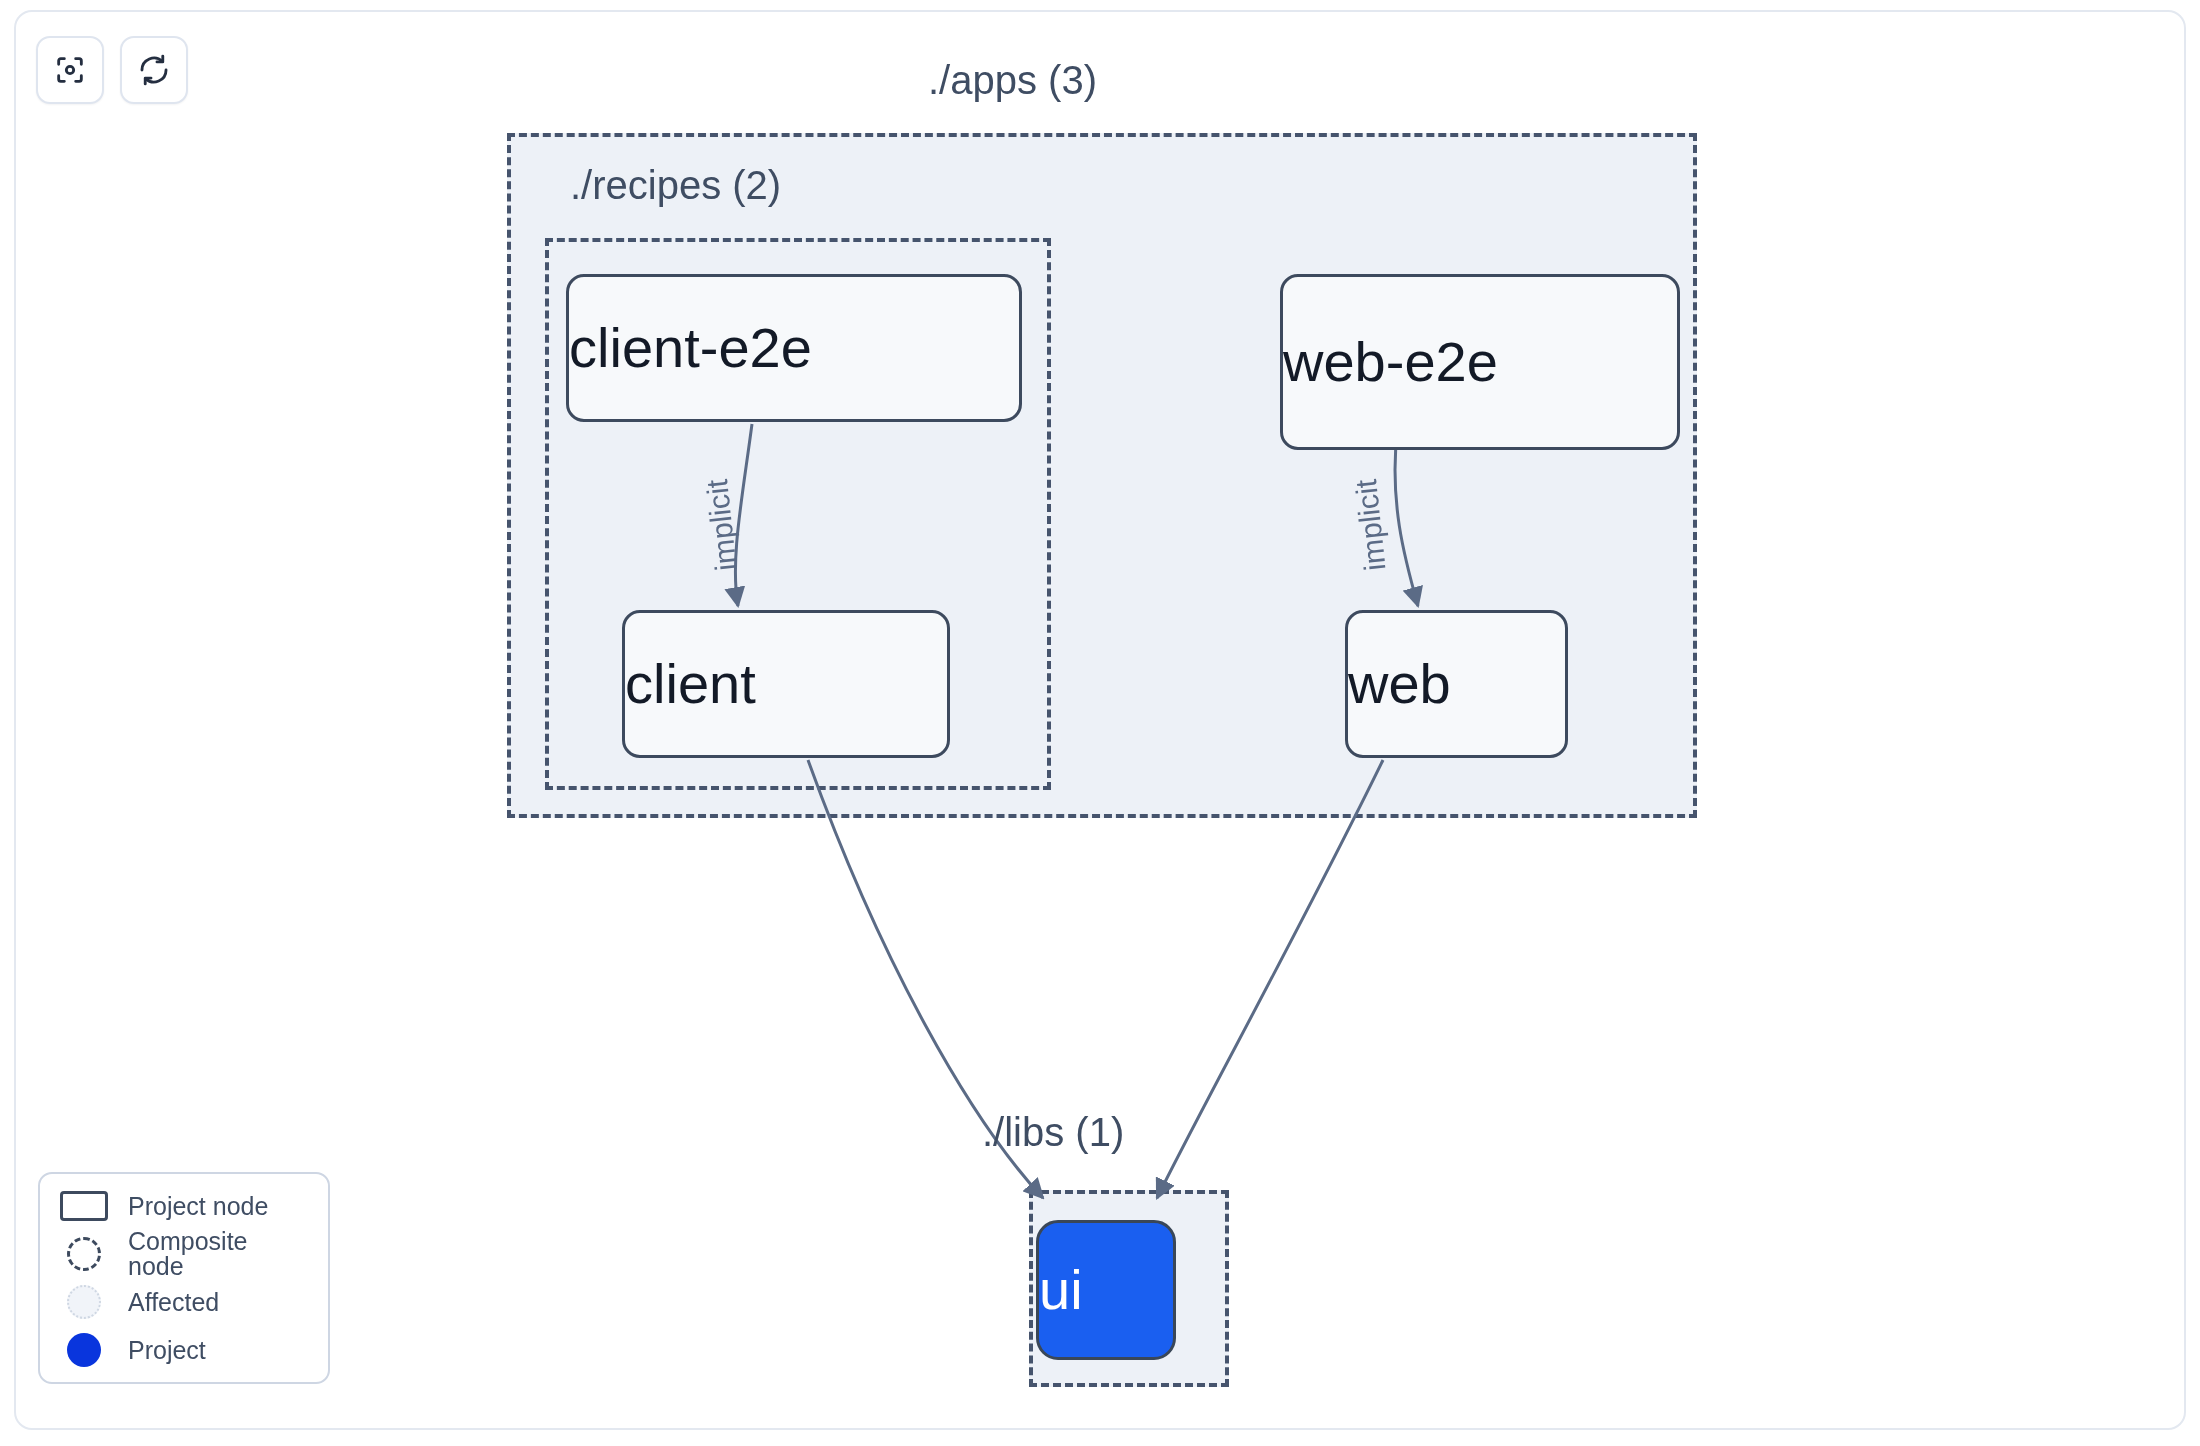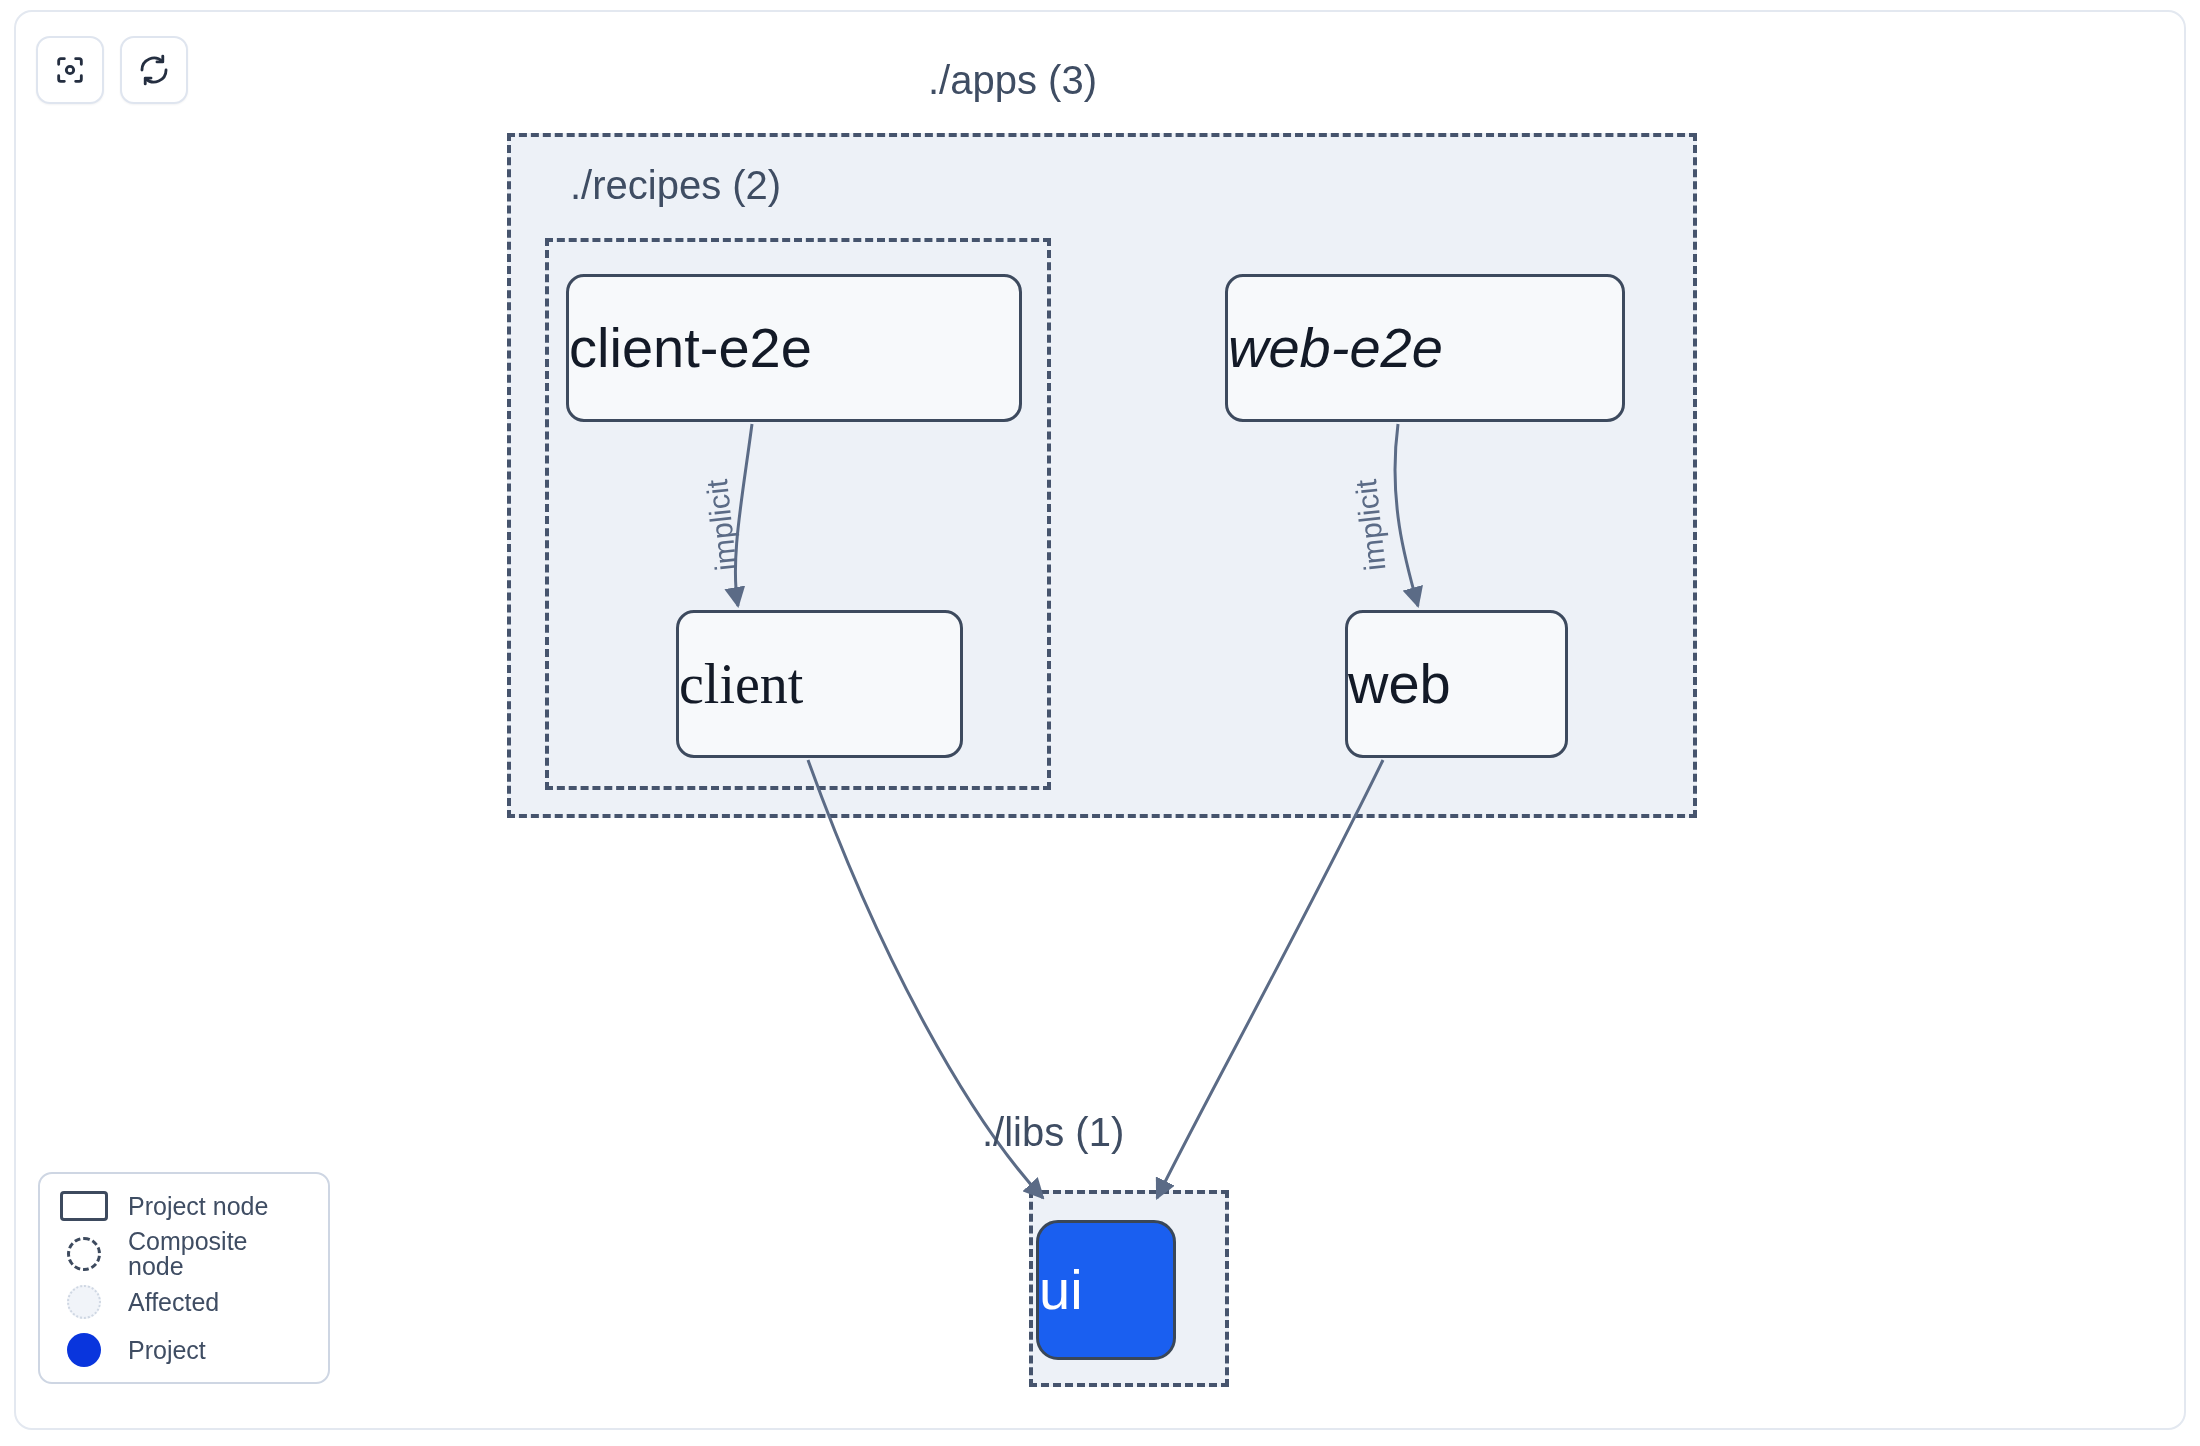--- a/index.html
+++ b/index.html
@@ -237,25 +237,25 @@
       <path d="M 1383 760 C 1300 930 1200 1110 1157 1198" fill="none" stroke="#5b6b86" stroke-width="3" marker-end="url(#arrow)"></path>
     </svg>
 
     <div class="edge-label" style="left:676px; top:510px; transform:rotate(-96deg);">implicit</div>
     <div class="edge-label" style="left:1325px; top:510px; transform:rotate(-96deg);">implicit</div>
 
     <div class="node" style="left:566px; top:274px; width:456px; height:148px;">
       <span>client-e2e</span>
     </div>
 
-    <div class="node" style="left:676px; top:610px; width:287px; height:148px;font-family:Liberation Serif, serif;">
+    <div class="node" style="left:622px; top:610px; width:328px; height:148px;">
       <span>client</span>
     </div>
 
-    <div class="node" style="left:1225px; top:274px; width:400px; height:148px;font-style:italic;">
+    <div class="node" style="left:1280px; top:274px; width:400px; height:176px;">
       <span>web-e2e</span>
     </div>
 
     <div class="node" style="left:1345px; top:610px; width:223px; height:148px;">
       <span>web</span>
     </div>
 
     <div class="node touched" style="left:1036px; top:1220px; width:140px; height:140px;">
       <span>ui</span>
     </div>

